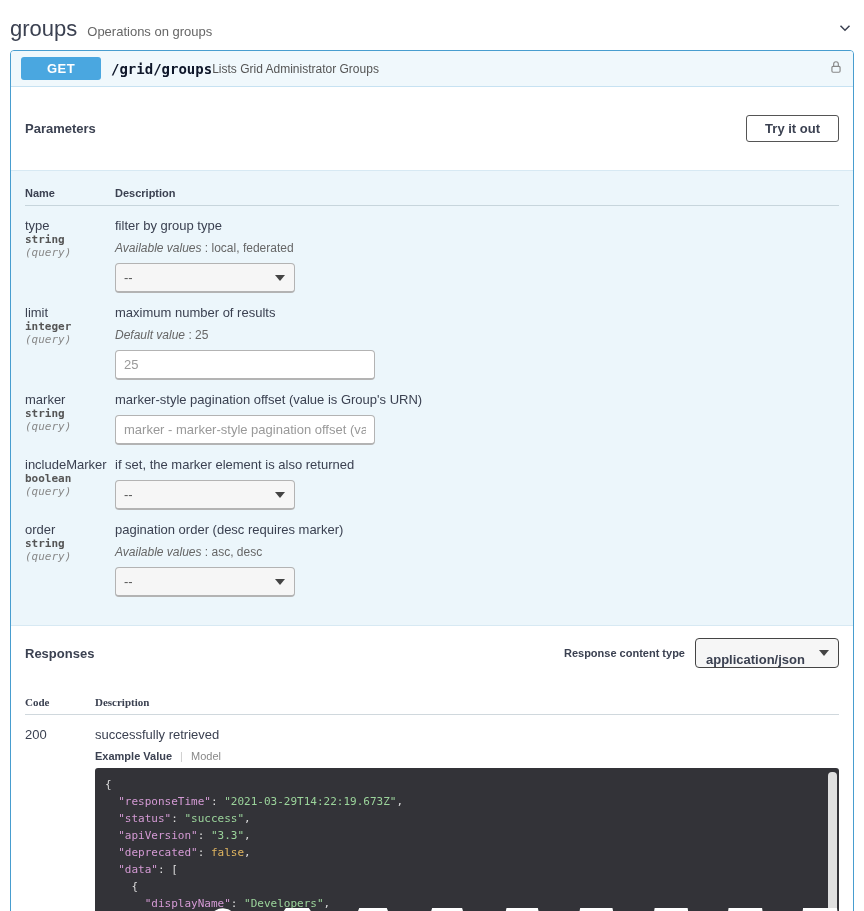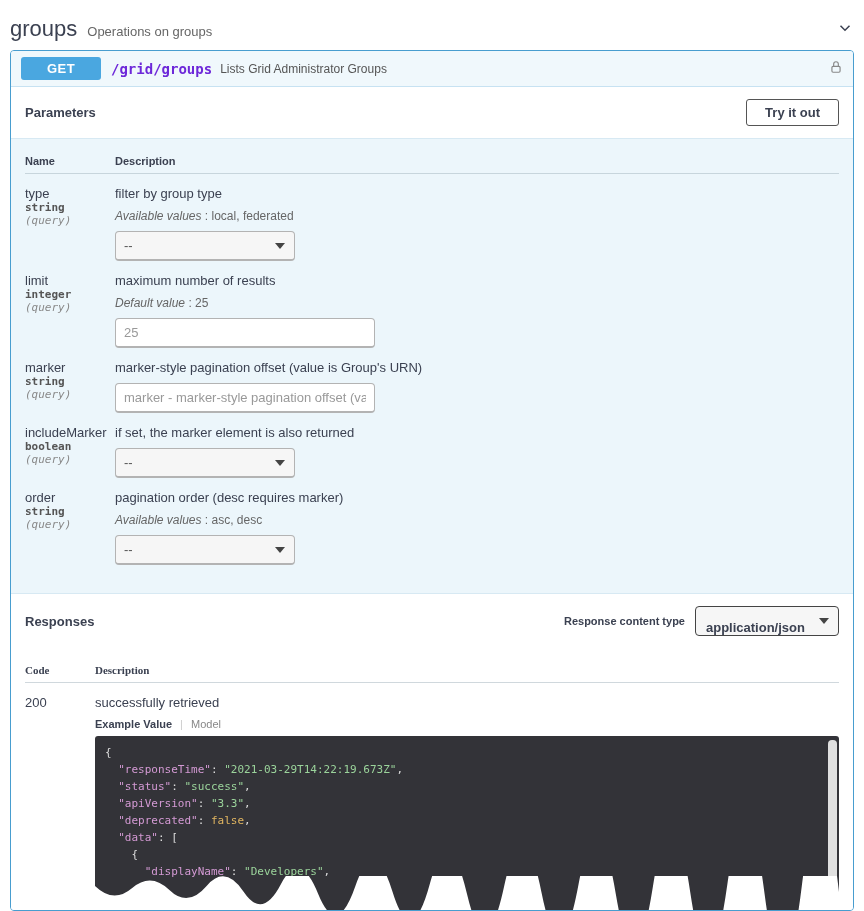--- a/index.html
+++ b/index.html
@@ -62,34 +62,33 @@
     padding: 4px 0;
     width: 80px;
     text-align: center;
     border-radius: 3px;
     margin-right: 10px;
   }
   .path {
     font-family: "SFMono-Regular", Menlo, Consolas, monospace;
     font-size: 14px;
     font-weight: 600;
-    color: #6d28d9;
-    margin-right: 8px;
+    color: #0f172a;
   }
   .op-summary {
     font-size: 12px;
     color: #555;
   }
   .lock {
     margin-left: auto;
     color: #888;
   }
   .panel-white {
     background: #fff;
-    padding: 12px 14px;
+    padding: 28px 14px;
     border-bottom: 1px solid #d7e9f3;
     display: flex;
     align-items: center;
     justify-content: space-between;
   }
   .panel-title {
     font-weight: 700;
     font-size: 13px;
     color: #3b4151;
   }

